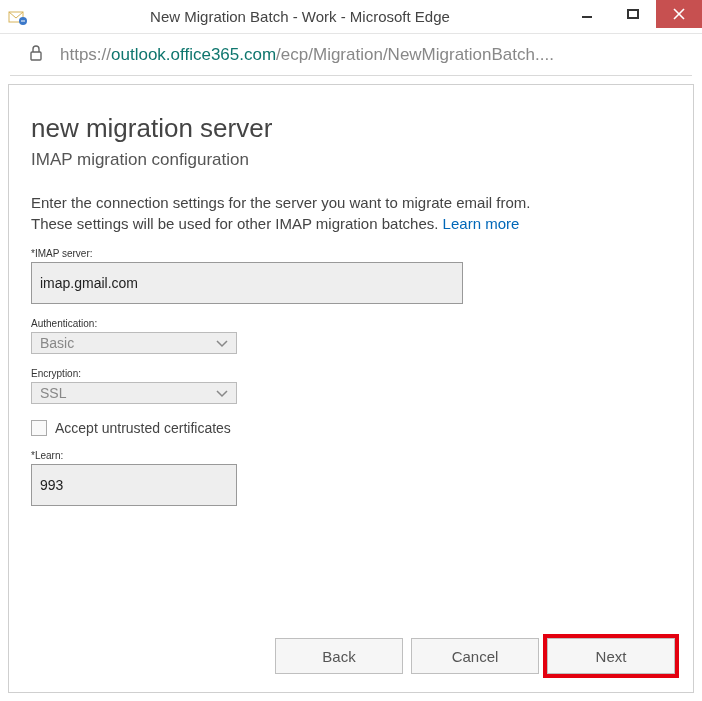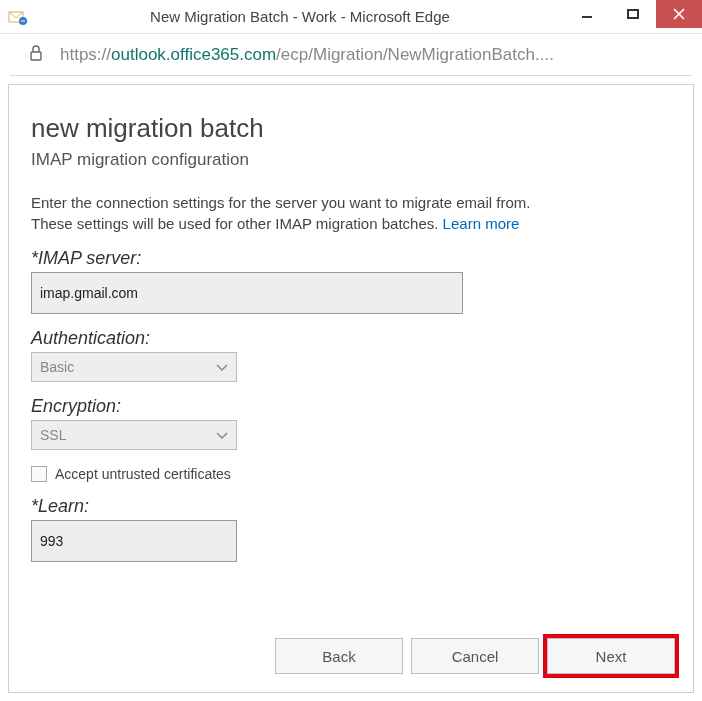--- a/index.html
+++ b/index.html
@@ -85,35 +85,35 @@
     margin: 0 0 22px 0;
   }
   .desc {
     font-size: 15px;
     color: #444;
     line-height: 1.4;
     max-width: 540px;
   }
   .desc a { color: #0067b8; text-decoration: none; }
   .field { margin-top: 14px; }
-  .field-label { font-size: 18px; color: #333; margin-bottom: 3px; display: block; font-style: italic; }
+  .field-label { font-size: 10px; color: #333; margin-bottom: 3px; display: block; }
   .text-input {
     display: block;
     width: 432px;
     height: 42px;
     padding: 3px 8px;
     font-size: 14px;
     border: 1px solid #999;
     background: #eee;
     color: #222;
     font-family: inherit;
   }
   .text-input.narrow { width: 206px; }
   .select-wrap {
-    width: 206px; height: 30px;
+    width: 206px; height: 22px;
     border: 1px solid #bbb;
     background: #eee;
     color: #888;
     display: flex; align-items: center;
     padding: 0 8px;
     justify-content: space-between;
     font-size: 14px;
   }
   .select-wrap .chev { width: 12px; color: #888; }
   .checkbox-row {
@@ -197,21 +197,21 @@
         <rect x="3" y="8" width="10" height="8" rx="1" fill="none" stroke="#666" stroke-width="1.4"></rect>
         <path d="M5 8 V5 a3 3 0 0 1 6 0 V8" fill="none" stroke="#666" stroke-width="1.4"></path>
       </svg>
     </span>
     <span class="url">
       <span>https://</span><span class="host">outlook.office365.com</span><span>/ecp/Migration/NewMigrationBatch....</span>
     </span>
   </div>
 
   <div class="content">
-    <h1 class="heading">new migration batch</h1>
+    <h1 class="heading">new migration server</h1>
     <div class="subheading">IMAP migration configuration</div>
 
     <div class="desc">
       <span>Enter the connection settings for the server you want to migrate email from. These settings will be used for other IMAP migration batches.</span>
       <a href="#">Learn more</a>
     </div>
 
     <div class="field">
       <label class="field-label">*IMAP server:</label>
       <input class="text-input" type="text" value="imap.gmail.com" style="">

